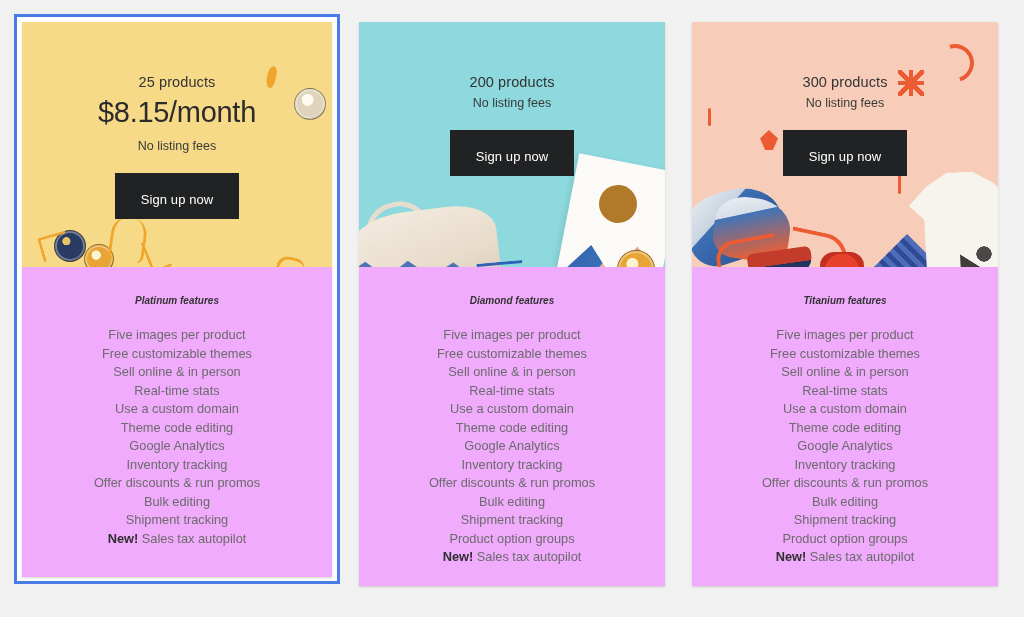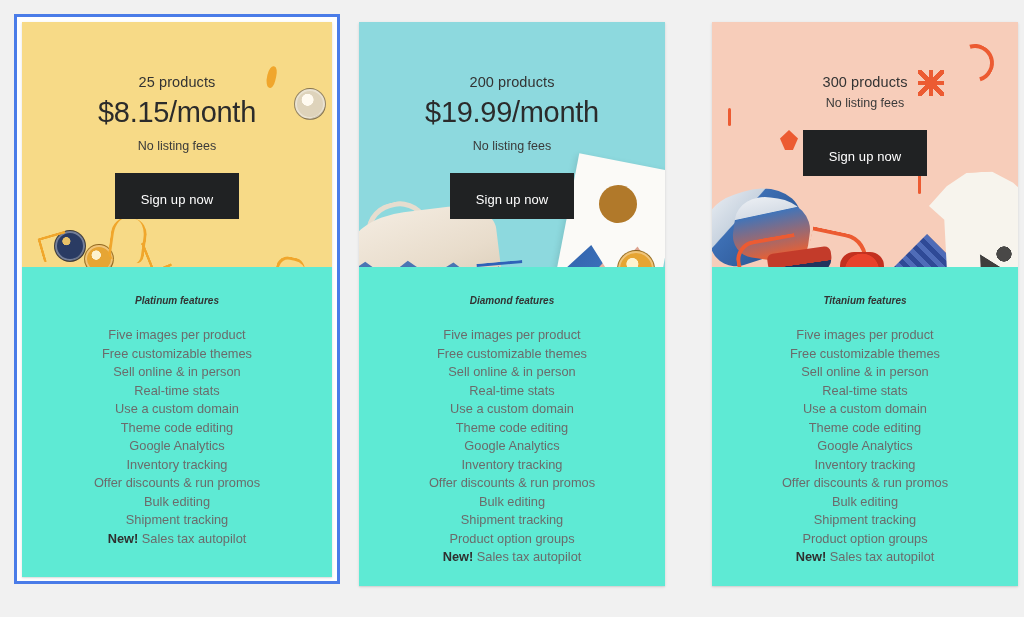--- a/index.html
+++ b/index.html
@@ -33,29 +33,29 @@
     top: 14px;
     width: 326px;
     height: 570px;
     border: 3px solid #4a7ce8;
     background: #ffffff;
     box-sizing: border-box;
   }
 
   .plan-card {
     position: absolute;
-    background: #5eead4;
+    background: #f0abfc;
     box-shadow: 0 1px 3px rgba(0,0,0,0.10), 0 1px 1px rgba(0,0,0,0.05);
     overflow: hidden;
     box-sizing: border-box;
   }
 
   #plan-0 .plan-card { left: 22px;  top: 22px; width: 310px; height: 555px; }
   #plan-1 .plan-card { left: 359px; top: 22px; width: 306px; height: 564px; }
-  #plan-2 .plan-card { left: 712px; top: 22px; width: 306px; height: 564px; }
+  #plan-2 .plan-card { left: 692px; top: 22px; width: 306px; height: 564px; }
 
   
   .plan-hero {
     position: relative;
     height: 245px;
     overflow: hidden;
   }
   #plan-0 .plan-hero { height: 245px; }
   #plan-1 .plan-hero { height: 245px; }
   #plan-2 .plan-hero { height: 245px; }
@@ -353,21 +353,20 @@
         <span class="deco tote"></span>
         <span class="deco tote-blue"></span>
         <span class="deco blue-zig"></span>
         <span class="deco poster"></span>
         <span class="deco poster-mtn"></span>
         <span class="deco poster-dot"></span>
         <span class="deco coin coin-gold c2-coin"></span>
 
         <div class="hero-inner">
           <p class="plan-products">200 products</p>
-          <p class="plan-price">$19.99/month</p>
           <p class="plan-subnote">No listing fees</p>
           <button class="signup-button">Sign up now</button>
         </div>
       </div>
 
       <div class="features">
         <h3 class="features-title">Diamond features</h3>
         <ul class="features-list">
             <li>Five images per product</li>
             <li>Free customizable themes</li>

